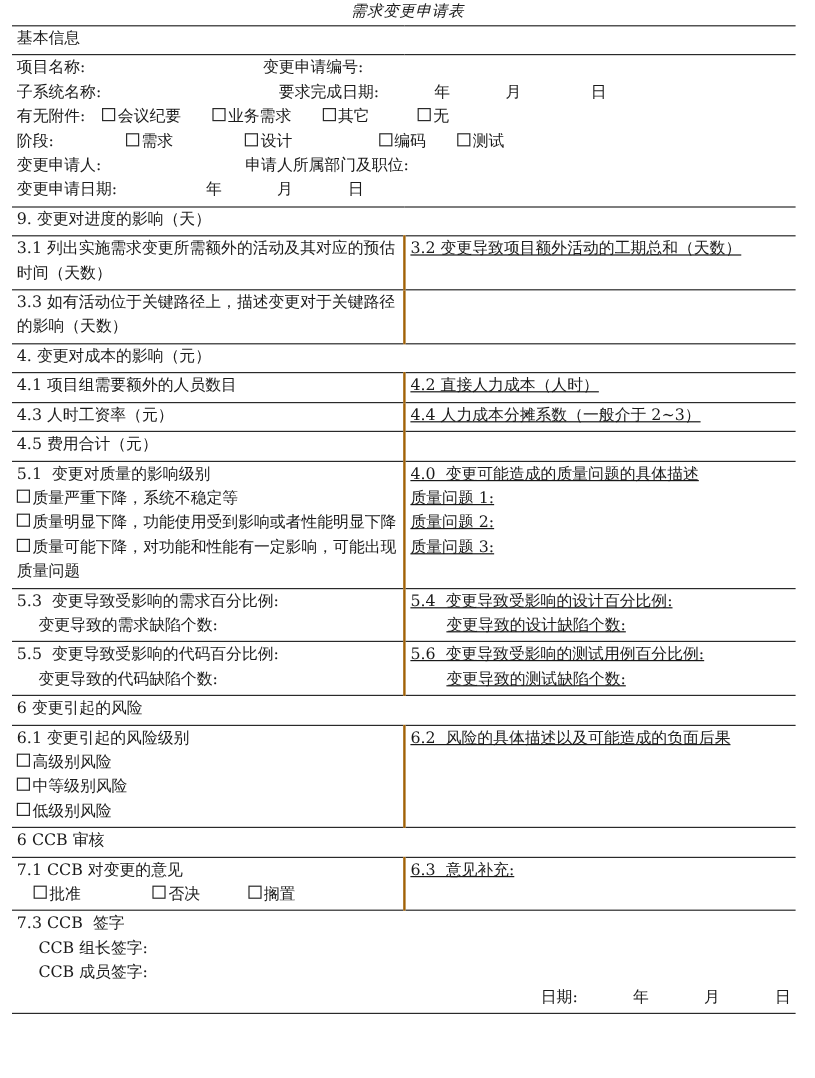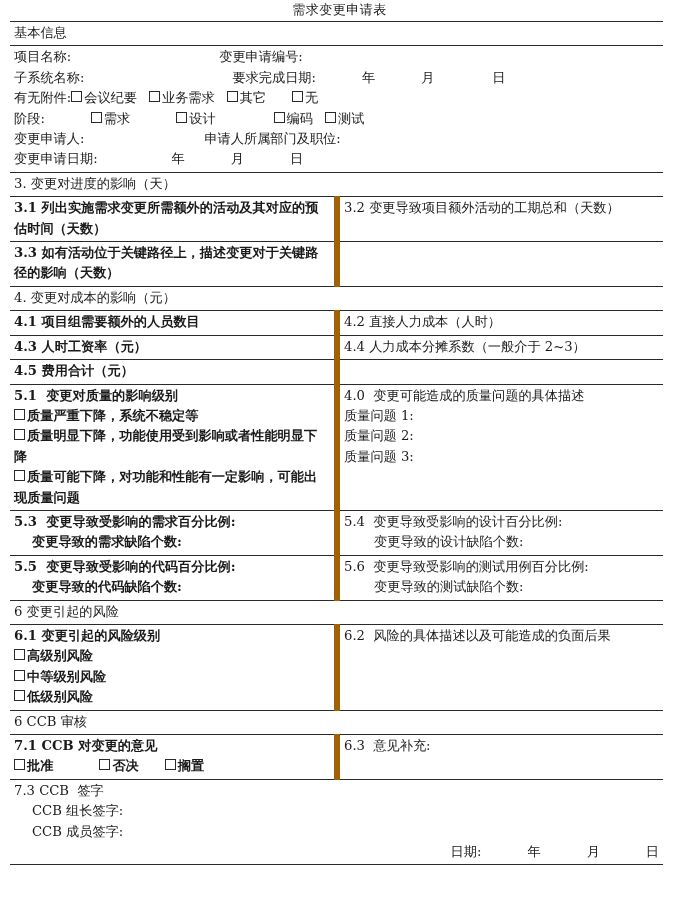--- a/index.html
+++ b/index.html
@@ -25,45 +25,46 @@
   }
 
   
   .doc-title {
     text-align: center;
     font-size: 13px;
     line-height: 18px;
     padding-top: 1px;
     padding-bottom: 2px;
     letter-spacing: .5px;
+    font-style: italic;
   }
 
   
   .form {
     width: 653px;
     margin-left: 10px;
     border-collapse: collapse;
     table-layout: fixed;
   }
   .form td {
     vertical-align: top;
     font-size: 13.2px;
     line-height: 20.4px;
     padding: 1px 4px 2px 4px;
     border-top: 1px solid #2a2a2a;
     border-bottom: 0;
   }
   
   td.left-cell {
     width: 327px;
-    border-right: 6px solid #a16207;
-    font-weight: bold;
+    border-right: 2px solid #a16207;
   }
   td.right-cell {
     width: 326px;
+    text-decoration: underline;
   }
   td.full-cell {
     border-right: 0;
   }
 
   
   .section-head {
     font-size: 13.2px;
     line-height: 21px;
     padding-left: 6px;
@@ -89,21 +90,21 @@
   .cb {
     display: inline-block;
     width: 9px;
     height: 9px;
     border: 1px solid #2a2a2a;
     margin-right: 2px;
     position: relative;
     top: 0px;
     background: #fff;
   }
-  .cb-item { white-space: nowrap; }
+  .cb-item { white-space: nowrap; margin-left: 14px; }
 
   .sp-sm { display: inline-block; width: 12px; }
   .sp-md { display: inline-block; width: 26px; }
   .sp-lg { display: inline-block; width: 46px; }
   .sp-xl { display: inline-block; width: 74px; }
 
   .empty-block { display: block; min-height: 20px; }
 
   .date-line {
     display: block;
@@ -140,21 +141,21 @@
 
           <span class="line"><span>阶段:</span><span class="sp-lg"></span><span class="cb-item"><span class="cb"></span><span>需求</span></span><span class="sp-lg"></span><span class="cb-item"><span class="cb"></span><span>设计</span></span><span class="sp-lg"></span><span class="sp-sm"></span><span class="cb-item"><span class="cb"></span><span>编码</span></span><span class="sp-sm"></span><span class="cb-item"><span class="cb"></span><span>测试</span></span></span>
 
           <span class="line"><span>变更申请人:</span><span class="sp-xl"></span><span class="sp-lg"></span><span>申请人所属部门及职位:</span></span>
 
           <span class="line"><span>变更申请日期:</span><span class="sp-xl"></span><span>年</span><span class="sp-lg"></span><span>月</span><span class="sp-lg"></span><span>日</span></span>
         </td>
       </tr>
 
       <tr>
-        <td class="full-cell section-head" colspan="2">3. 变更对进度的影响（天）</td>
+        <td class="full-cell section-head" colspan="2">9. 变更对进度的影响（天）</td>
       </tr>
 
       <tr>
         <td class="left-cell">3.1  列出实施需求变更所需额外的活动及其对应的预估时间（天数）</td>
         <td class="right-cell">3.2  变更导致项目额外活动的工期总和（天数）</td>
       </tr>
 
       <tr>
         <td class="left-cell">3.3  如有活动位于关键路径上，描述变更对于关键路径的影响（天数）</td>
         <td class="right-cell">

